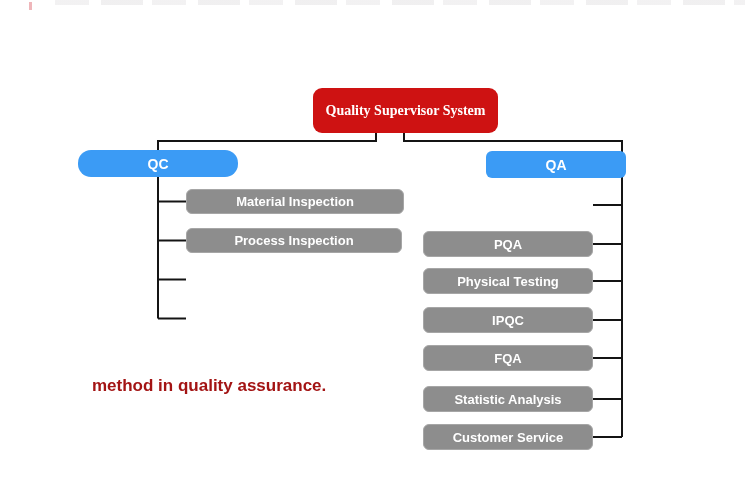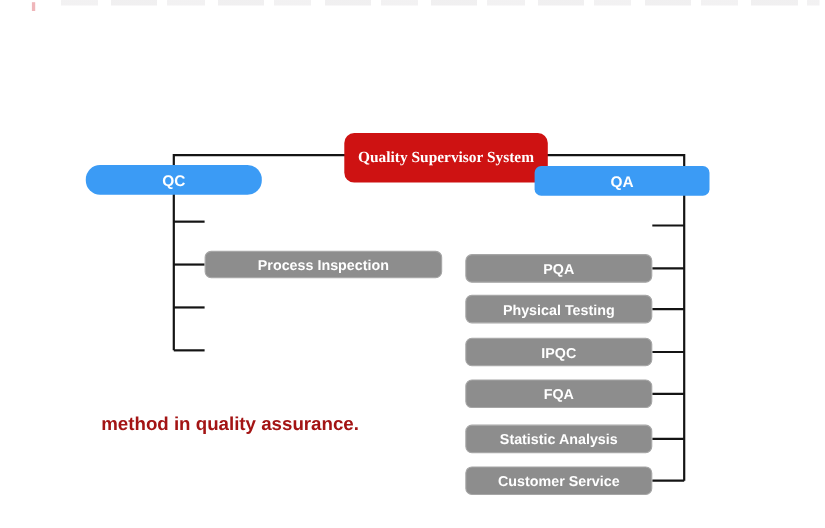--- a/index.html
+++ b/index.html
@@ -25,27 +25,27 @@
   }
   #header-rule{position:absolute;left:212px;top:35px;width:525px;height:1px;background:#979797;}
   
   #connectors{position:absolute;left:0;top:0;width:750px;height:480px;z-index:1;}
   
   .node{position:absolute;z-index:2;display:flex;align-items:center;justify-content:center;
         color:#ffffff;font-weight:bold;box-sizing:border-box;}
   #root-node{
     left:313px;top:88px;width:185px;height:45px;border-radius:9px;
     background:var(--root-color,#ce1212);
-    font-family:"Liberation Serif", serif;font-size:14px;margin-top:33px;
+    font-family:"Liberation Serif", serif;font-size:14px;
   }
   .branch-node{
     height:27px;border-radius:6px;background:var(--branch-color,#3b9bf5);font-size:14px;
   }
   #branch-qc{left:78px;top:150px;width:160px;border-radius:13px;}
-  #branch-qa{left:486px;top:151px;width:159px;}
+  #branch-qa{left:486px;top:151px;width:140px;}
   .leaf-node{
     background:var(--leaf-color,#8d8d8d);border:1px solid #a6a6a6;
     border-radius:6px;font-size:13px;height:25px;
   }
   .leaf-left{left:186px;}
   .leaf-right{left:423px;width:170px;height:26px;}
   
   #caption{
     position:absolute;left:92px;top:374px;z-index:2;
     color:var(--caption-color,#a31414);font-size:17px;font-weight:bold;line-height:23px;
@@ -80,20 +80,21 @@
       <path d="M593 399 L622 399"></path>
       <path d="M593 437 L622 437"></path>
     </g>
   </svg>
 
   <div class="node" id="root-node">Quality Supervisor System</div>
 
   <div class="node branch-node" id="branch-qc">QC</div>
   <div class="node branch-node" id="branch-qa">QA</div>
 
+  <div class="node leaf-node leaf-left" style="top:189px;width:218px;">Material Inspection</div>
   <div class="node leaf-node leaf-left" style="top:228px;width:216px;">Process Inspection</div>
 
   <div class="node leaf-node leaf-right" style="top:231px;">PQA</div>
   <div class="node leaf-node leaf-right" style="top:268px;">Physical Testing</div>
   <div class="node leaf-node leaf-right" style="top:307px;">IPQC</div>
   <div class="node leaf-node leaf-right" style="top:345px;">FQA</div>
   <div class="node leaf-node leaf-right" style="top:424px;">Customer Service</div>
   <div class="node leaf-node leaf-right" style="top:386px;">Statistic Analysis</div>
 
   <div id="caption">

